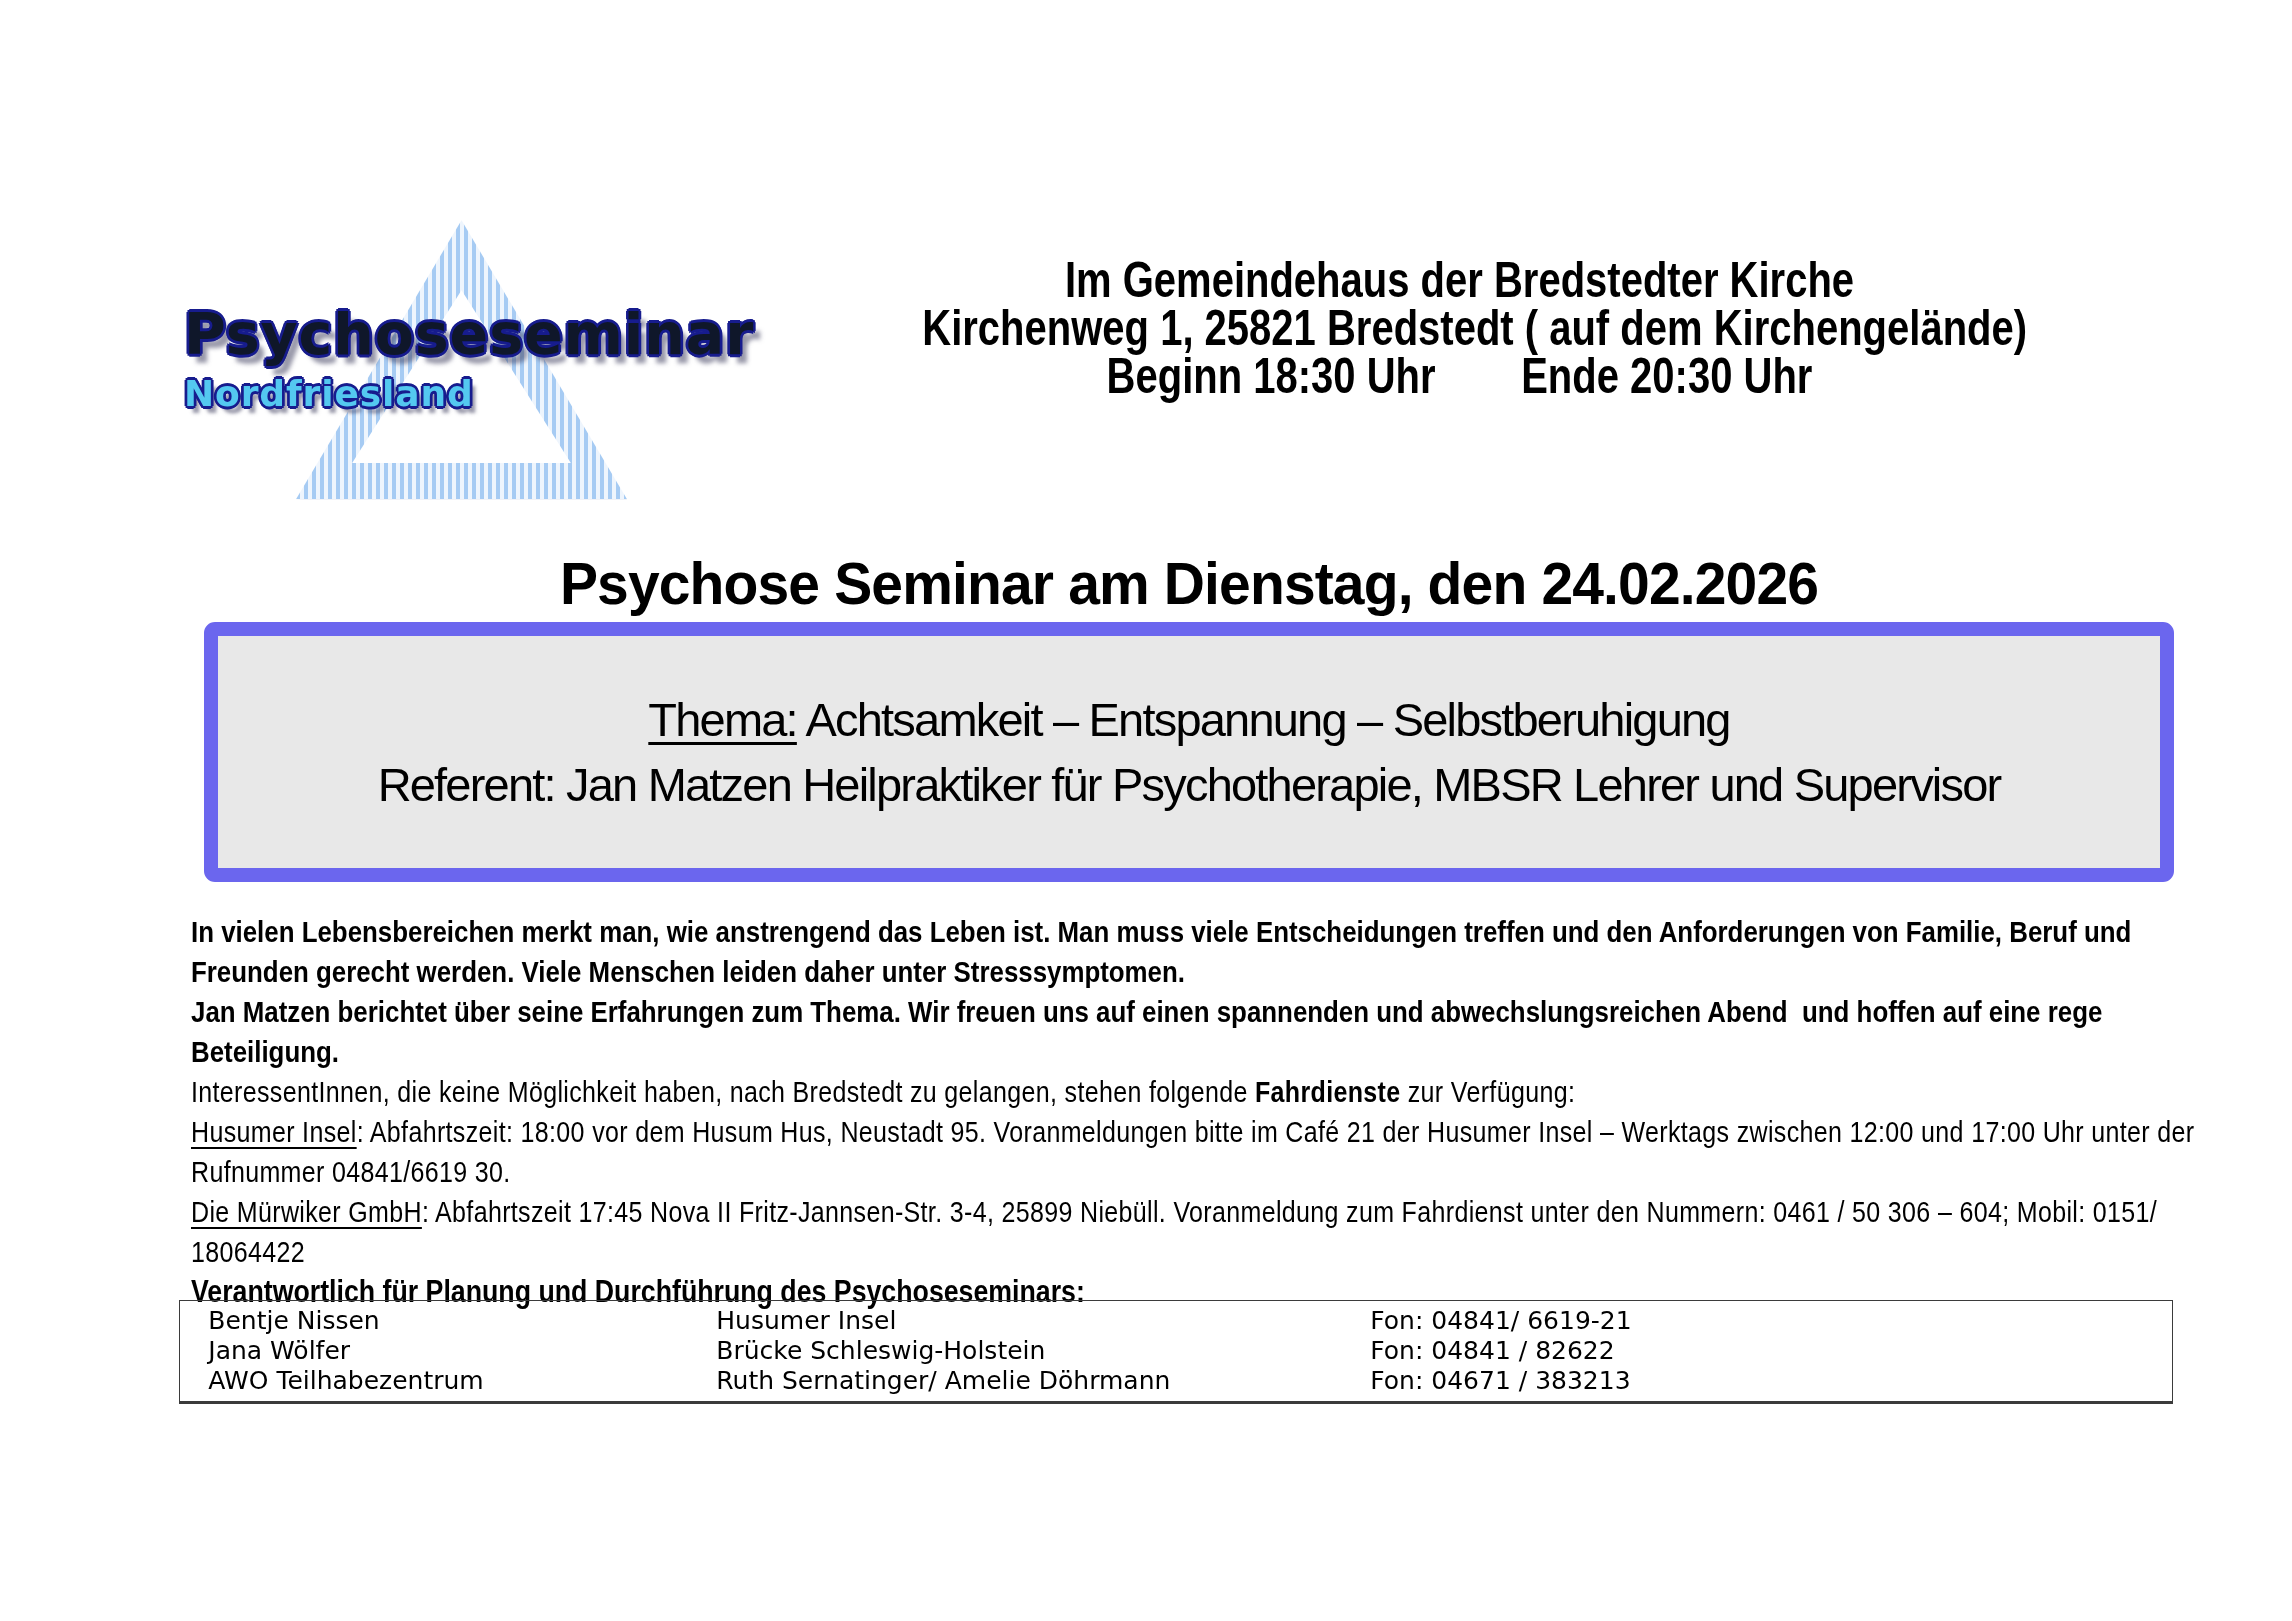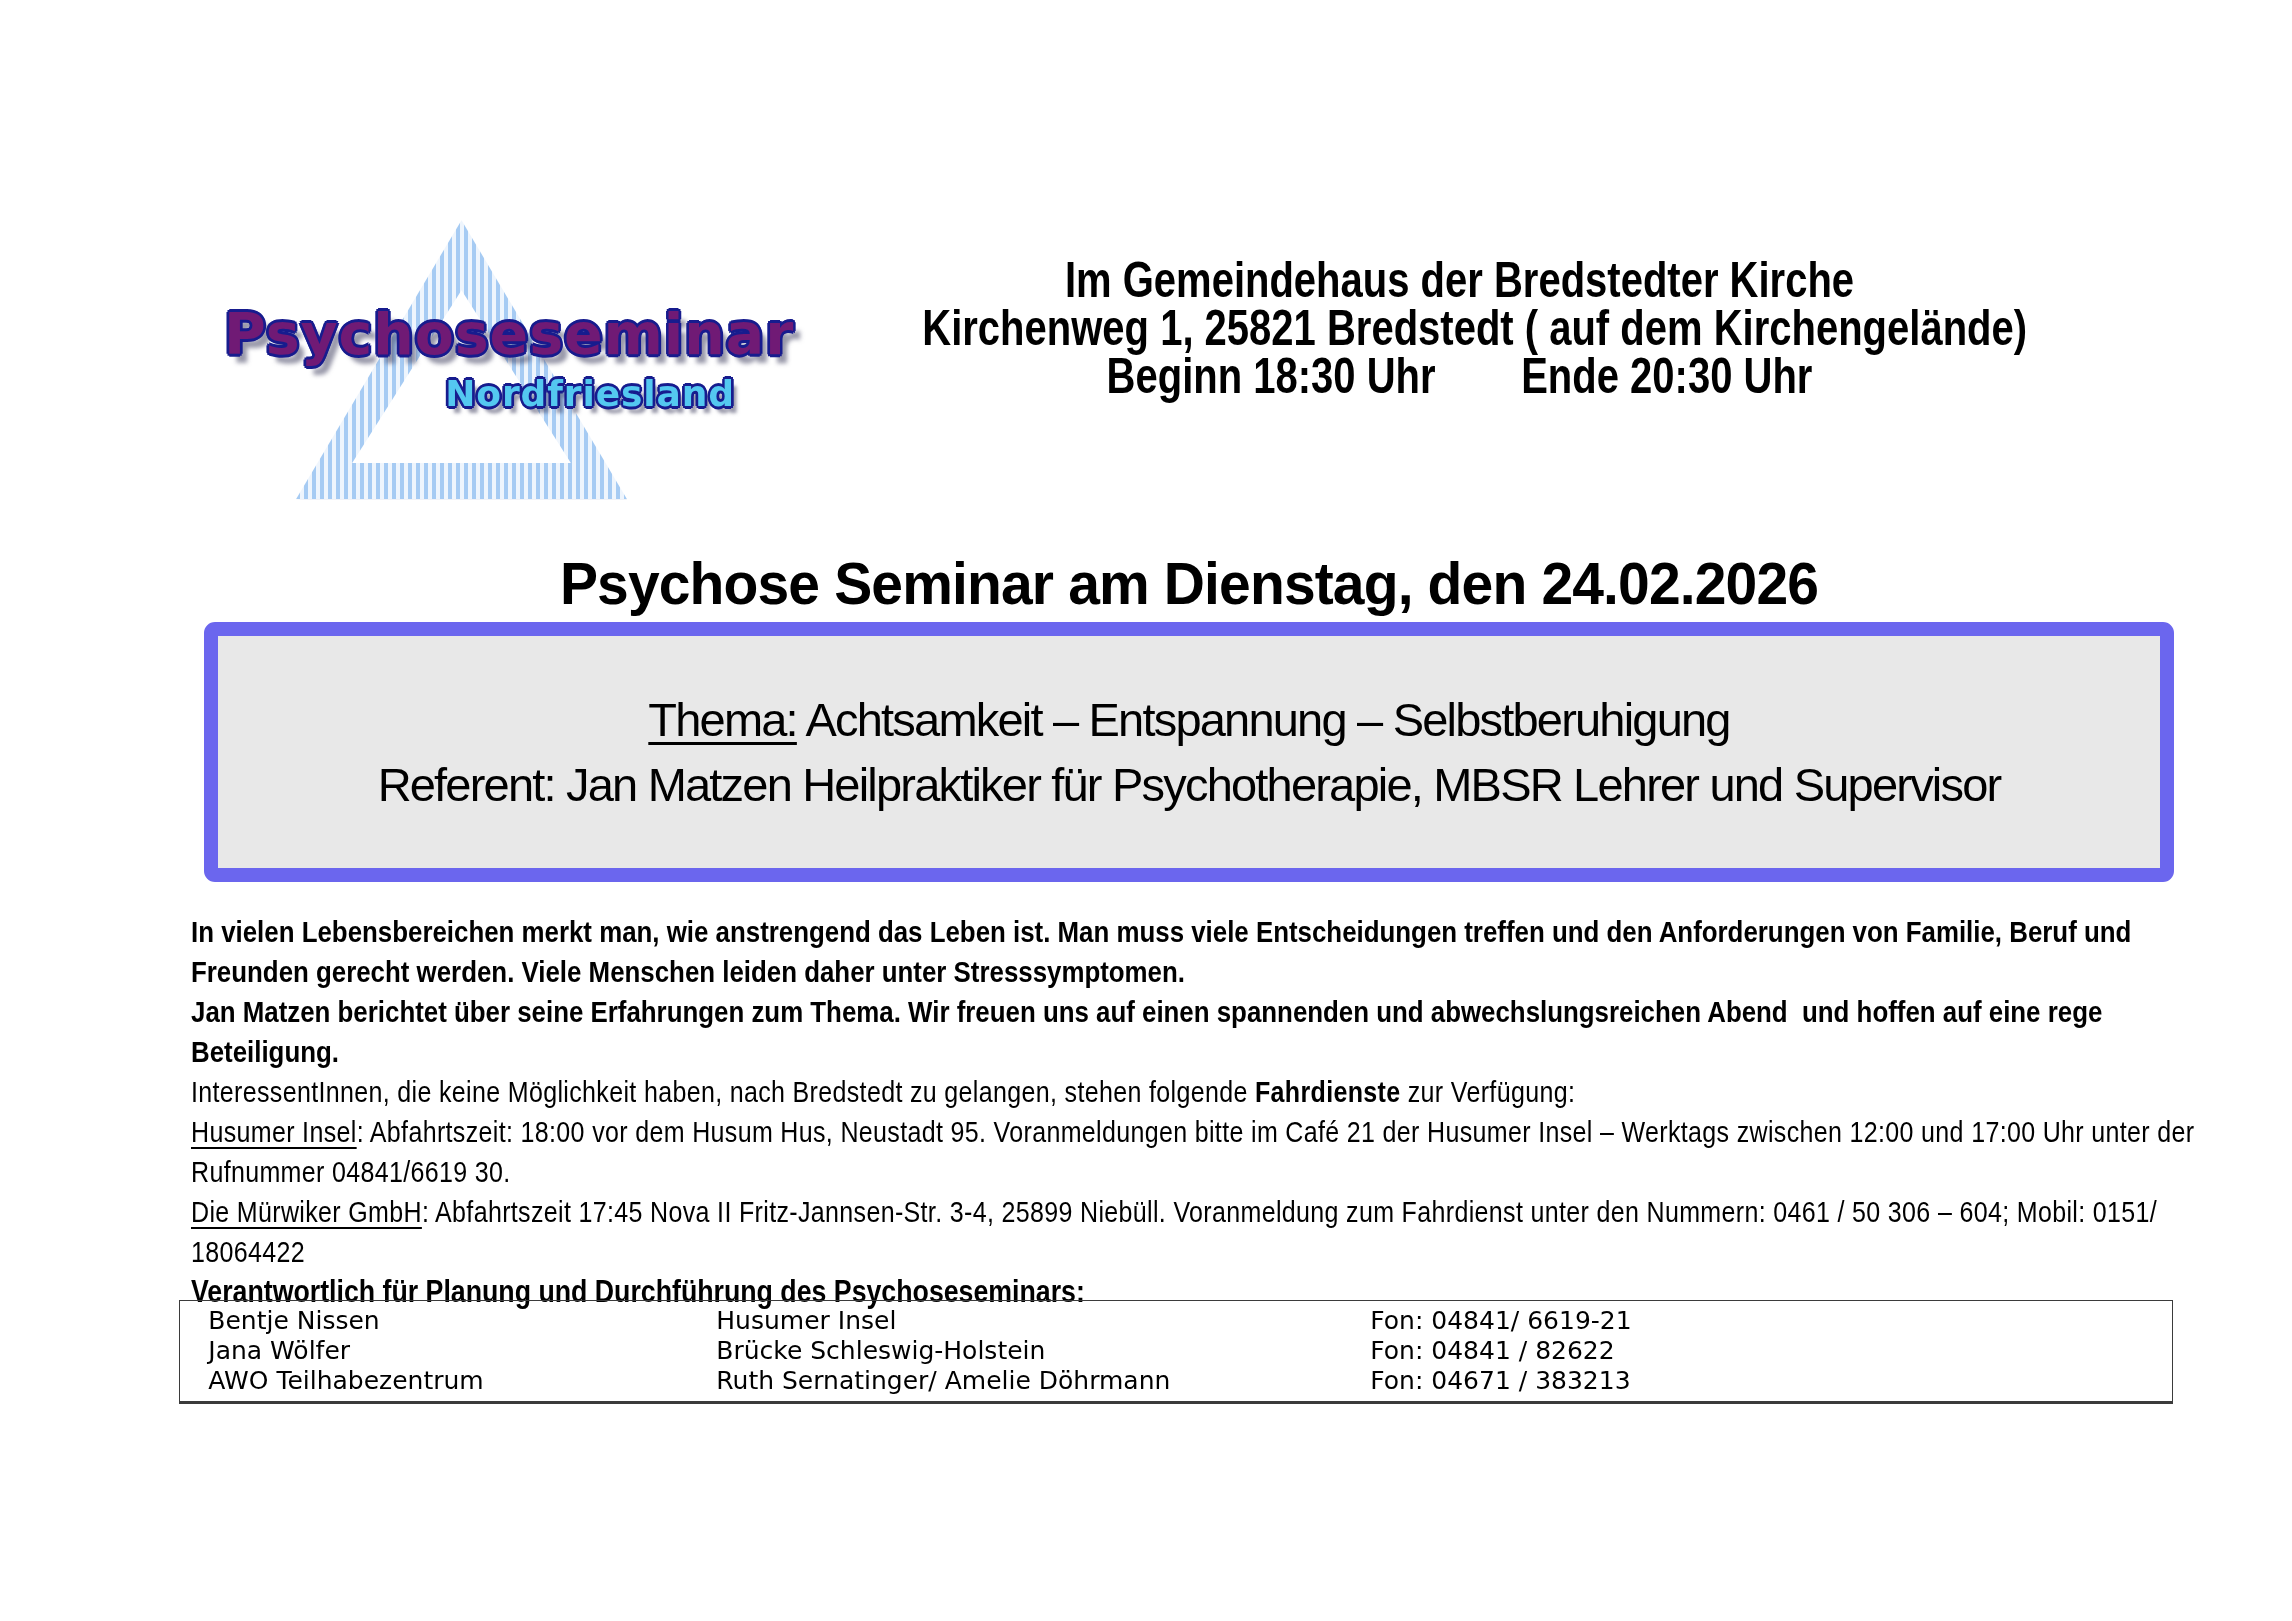--- a/index.html
+++ b/index.html
@@ -9,25 +9,25 @@
   
   .logo{position:absolute;left:184px;top:213px;width:551px;height:296px;}
   .tri-outer{position:absolute;left:112px;top:7.2px;width:331px;height:279px;
     clip-path:polygon(50% 0,100% 100%,0 100%);
     background:repeating-linear-gradient(90deg,#a6cbf3 0 4.5px,#eef5fd 4.5px 8px);
     filter:drop-shadow(3.6px 4.5px 2.7px rgba(120,140,180,.45));}
   .tri-inner{position:absolute;left:56px;right:56px;top:70px;bottom:36px;
     clip-path:polygon(50% 0,100% 100%,0 100%);background:#ffffff;}
   .logo-title{position:absolute;left:0;top:90px;width:100%;text-align:center;
     font-family:"DejaVu Sans",sans-serif;font-weight:bold;font-size:57px;line-height:63px;
-    color:#701a75;letter-spacing:0.9px;
+    color:#0f172a;letter-spacing:0.9px;
     text-shadow:-2.7px 0 #171c8e,2.7px 0 #171c8e,0 -2.7px #171c8e,0 2.7px #171c8e,
       -1.8px -1.8px #171c8e,1.8px 1.8px #171c8e,-1.8px 1.8px #171c8e,1.8px -1.8px #171c8e,
-      7.2px 9px 4.5px rgba(70,70,100,.55);margin-left:40px;}
-  .logo-sub{position:absolute;left:0;top:159px;width:100%;text-align:right;
+      7.2px 9px 4.5px rgba(70,70,100,.55);}
+  .logo-sub{position:absolute;left:0;top:159px;width:100%;text-align:left;
     font-family:"DejaVu Sans",sans-serif;font-weight:bold;font-size:36px;line-height:43px;
     color:#54c8f0;letter-spacing:0.9px;
     text-shadow:-2.7px 0 #171c8e,2.7px 0 #171c8e,0 -2.7px #171c8e,0 2.7px #171c8e,
       -1.8px -1.8px #171c8e,1.8px 1.8px #171c8e,-1.8px 1.8px #171c8e,1.8px -1.8px #171c8e,
       5.4px 7.2px 3.6px rgba(70,70,100,.55);}
 
   
   .venue{position:absolute;left:788px;top:256px;width:1343px;text-align:center;
     font-weight:bold;font-size:50px;line-height:48px;
     transform:scaleX(.80);transform-origin:50% 0;white-space:nowrap;}

